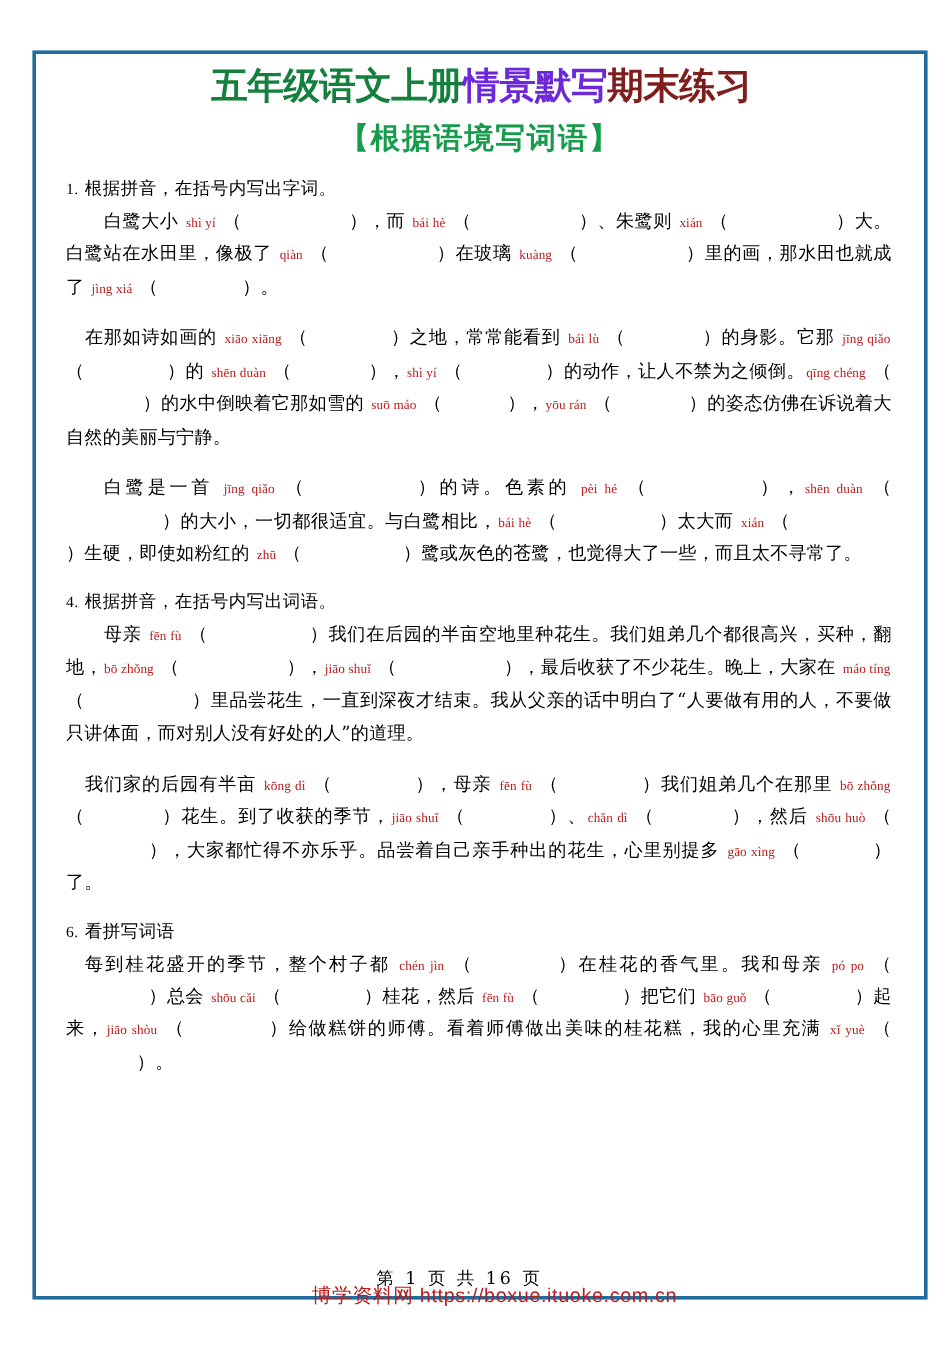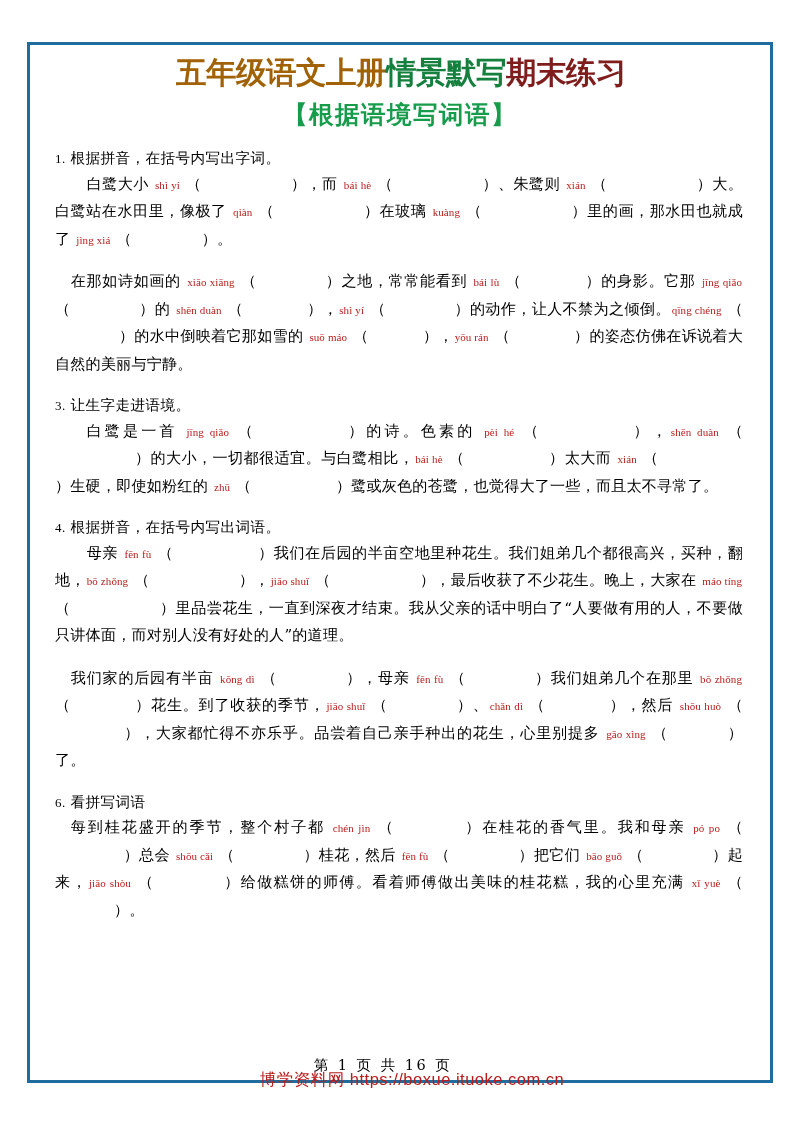--- a/index.html
+++ b/index.html
@@ -39,22 +39,22 @@
     text-align: center;
     font-family: "DejaVu Sans", "Liberation Sans", sans-serif;
     font-weight: 700;
     font-size: 30.5px;
     letter-spacing: -0.5px;
     line-height: 1.12;
     white-space: nowrap;
     margin: 0 0 8px 0;
     padding-left: 4px;
   }
-  .t-black { color: #a16207; }
-  .t-red   { color: #15803d; }
+  .t-black { color: #15803d; }
+  .t-red   { color: #6d28d9; }
   .t-blue  { color: #7f1d1d; }
 
   .doc-subtitle {
     text-align: center;
     font-family: "DejaVu Serif", "Liberation Serif", serif;
     font-weight: 700;
     font-size: 24.5px;
     color: #179c4c;
     letter-spacing: 1.5px;
     margin: 0 0 14px 0;
@@ -150,21 +150,20 @@
 
   <div id="questions">
       <div class="q-block">
         <div class="q-head"><span class="q-num">1.</span><span> 根据拼音，在括号内写出字词。</span></div>
         <div class="q-body indent"><span>白鹭大小 </span><span class="py">shì yí</span><span> （</span><span class="blank">            </span><span>），而 </span><span class="py">bái hè</span><span> （</span><span class="blank">            </span><span>）、朱鹭则 </span><span class="py">xián</span><span> （</span><span class="blank">            </span><span>）大。白鹭站在水田里，像极了 </span><span class="py">qiàn</span><span> （</span><span class="blank">            </span><span>）在玻璃 </span><span class="py">kuàng</span><span> （</span><span class="blank">            </span><span>）里的画，那水田也就成了 </span><span class="py">jìng xiá</span><span> （</span><span class="blank">        </span><span>）。</span></div>
       </div>
       <div class="q-block">
         <div class="q-body indent-sm"><span>在那如诗如画的 </span><span class="py">xiāo xiāng</span><span> （</span><span class="blank">           </span><span>）之地，常常能看到 </span><span class="py">bái lù</span><span> （</span><span class="blank">          </span><span>）的身影。它那 </span><span class="py">jīng qiǎo</span><span> （</span><span class="blank">           </span><span>）的 </span><span class="py">shēn duàn</span><span> （</span><span class="blank">          </span><span>），</span><span class="py">shì yí</span><span> （</span><span class="blank">           </span><span>）的动作，让人不禁为之倾倒。</span><span class="py">qīng chéng</span><span> （</span><span class="blank">          </span><span>）的水中倒映着它那如雪的 </span><span class="py">suō máo</span><span> （</span><span class="blank">        </span><span>），</span><span class="py">yōu rán</span><span> （</span><span class="blank">          </span><span>）的姿态仿佛在诉说着大自然的美丽与宁静。</span></div>
       </div>
       <div class="q-block">
-        <div class="q-head"><span class="q-num">3.</span><span> 让生字走进语境。</span></div>
         <div class="q-body indent"><span>白鹭是一首 </span><span class="py">jīng qiǎo</span><span> （</span><span class="blank">            </span><span>）的诗。色素的 </span><span class="py">pèi hé</span><span> （</span><span class="blank">            </span><span>），</span><span class="py">shēn duàn</span><span> （</span><span class="blank">          </span><span>）的大小，一切都很适宜。与白鹭相比，</span><span class="py">bái hè</span><span> （</span><span class="blank">           </span><span>）太大而 </span><span class="py">xián</span><span> （</span><span class="blank">           </span><span>）生硬，即使如粉红的 </span><span class="py">zhū</span><span> （</span><span class="blank">           </span><span>）鹭或灰色的苍鹭，也觉得大了一些，而且太不寻常了。</span></div>
       </div>
       <div class="q-block">
         <div class="q-head"><span class="q-num">4.</span><span> 根据拼音，在括号内写出词语。</span></div>
         <div class="q-body indent"><span>母亲 </span><span class="py">fēn fù</span><span> （</span><span class="blank">           </span><span>）我们在后园的半亩空地里种花生。我们姐弟几个都很高兴，买种，翻地，</span><span class="py">bō zhǒng</span><span> （</span><span class="blank">            </span><span>），</span><span class="py">jiāo shuǐ</span><span> （</span><span class="blank">            </span><span>），最后收获了不少花生。晚上，大家在 </span><span class="py">máo tíng</span><span> （</span><span class="blank">            </span><span>）里品尝花生，一直到深夜才结束。我从父亲的话中明白了“人要做有用的人，不要做只讲体面，而对别人没有好处的人”的道理。</span></div>
       </div>
       <div class="q-block">
         <div class="q-body indent-sm"><span>我们家的后园有半亩 </span><span class="py">kōng dì</span><span> （</span><span class="blank">           </span><span>），母亲 </span><span class="py">fēn fù</span><span> （</span><span class="blank">           </span><span>）我们姐弟几个在那里 </span><span class="py">bō zhǒng</span><span> （</span><span class="blank">          </span><span>）花生。到了收获的季节，</span><span class="py">jiāo shuǐ</span><span> （</span><span class="blank">           </span><span>）、</span><span class="py">chǎn dì</span><span> （</span><span class="blank">          </span><span>），然后 </span><span class="py">shōu huò</span><span> （</span><span class="blank">           </span><span>），大家都忙得不亦乐乎。品尝着自己亲手种出的花生，心里别提多 </span><span class="py">gāo xìng</span><span> （</span><span class="blank">         </span><span>）了。</span></div>
       </div>
       <div class="q-block">

